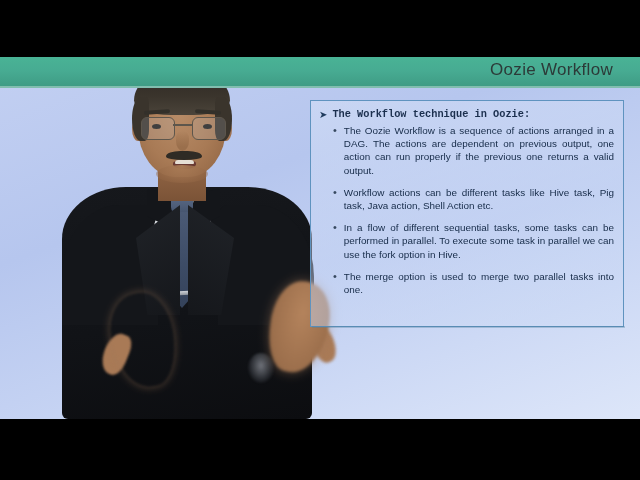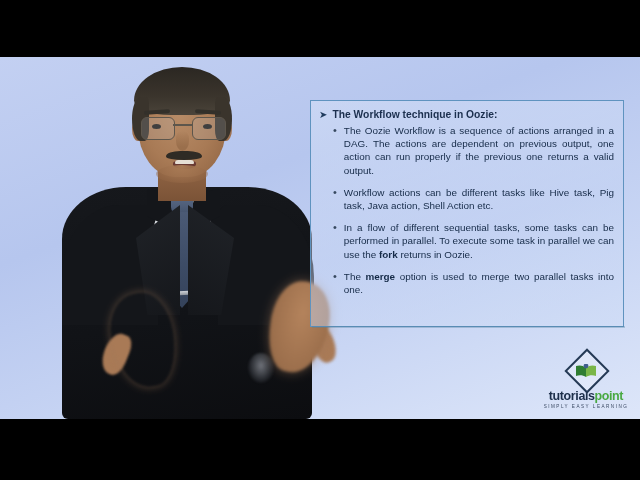--- a/index.html
+++ b/index.html
@@ -103,21 +103,21 @@
     color: #1f3b5c;
     font-size: 10px;
     line-height: 13px;
     flex: 0 0 auto;
   }
   .heading-text {
     font-weight: bold;
     font-size: 10.3px;
     line-height: 13px;
     color: #1b2f4e;
-    font-family: Liberation Sans, sans-serif;
+    font-family: Liberation Mono, monospace;
   }
 
   .bullet-list {
     margin: 0;
     padding: 0;
     list-style: none;
   }
   .bullet-item {
     display: flex;
     align-items: flex-start;
@@ -131,21 +131,21 @@
     line-height: 13px;
   }
   .bullet-text {
     font-size: 9.9px;
     line-height: 13.2px;
     color: #152a47;
     text-align: justify;
     text-justify: inter-word;
     font-family: "Liberation Sans", sans-serif;
   }
-  .bullet-text b { font-weight: bold; }
+  .bullet-text b { font-weight: normal; }
 
   
   .logo {
     position: absolute;
     left: 538px; top: 296px;
     width: 96px; height: 62px;
     z-index: 16;
     text-align: center;
   }
   .logo-mark {
@@ -337,20 +337,23 @@
   .blur-soft { filter: blur(1.1px); }
   .blur-more { filter: blur(1.8px); }
 </style>
 </head>
 <body>
 
 <div class="video-frame">
 
   <div class="stage">
 
+    <div class="title-bar">
+      <div class="title-text">Oozie Workflow</div>
+    </div>
 
     <div class="presenter">
       <div class="p-part suit"></div>
       <div class="p-part shoulder-l"></div>
       <div class="p-part shoulder-r"></div>
       <div class="p-part shirt"></div>
       <div class="p-part collar-l"></div>
       <div class="p-part collar-r"></div>
       <div class="p-part tie-knot"></div>
       <div class="p-part tie-body"></div>
@@ -396,42 +399,28 @@
         <li class="bullet-item">
           <span class="dot-bullet">•</span>
           <span class="bullet-text"><span>The Oozie Workflow is a sequence of actions arranged in a DAG. The actions are dependent on previous output, one action can run properly if the previous one returns a valid output.</span></span>
         </li>
         <li class="bullet-item">
           <span class="dot-bullet">•</span>
           <span class="bullet-text"><span>Workflow actions can be different tasks like Hive task, Pig task, Java action, Shell Action etc.</span></span>
         </li>
         <li class="bullet-item">
           <span class="dot-bullet">•</span>
-          <span class="bullet-text"><span>In a flow of different sequential tasks, some tasks can be performed in parallel. To execute some task in parallel we can use the </span><b>fork</b><span> returns in Oozie.</span></span>
+          <span class="bullet-text"><span>In a flow of different sequential tasks, some tasks can be performed in parallel. To execute some task in parallel we can use the </span><b>fork</b><span> option in Hive.</span></span>
         </li>
         <li class="bullet-item">
           <span class="dot-bullet">•</span>
           <span class="bullet-text"><span>The </span><b>merge</b><span> option is used to merge two parallel tasks into one.</span></span>
         </li>
       </ul>
     </div>
 
-    <div class="logo">
-      <div class="logo-mark">
-        <div class="logo-diamond"></div>
-        <svg class="logo-book" viewBox="0 0 22 14">
-          <path d="M11 4 C8 1, 4 1, 1 2 L1 12 C4 11, 8 11, 11 13 Z" fill="#2f7d32"></path>
-          <path d="M11 4 C14 1, 18 1, 21 2 L21 12 C18 11, 14 11, 11 13 Z" fill="#7ab648"></path>
-          <circle cx="11" cy="2" r="2.4" fill="#3f5d8c"></circle>
-        </svg>
-      </div>
-      <div class="logo-word">
-        <span class="w1">tutorials</span><span class="w2">point</span>
-      </div>
-      <div class="logo-tag">SIMPLY EASY LEARNING</div>
-    </div>
 
   </div>
 
   <div class="letterbox-top"></div>
   <div class="letterbox-bottom"></div>
 
 </div>
 
 </body></html>

